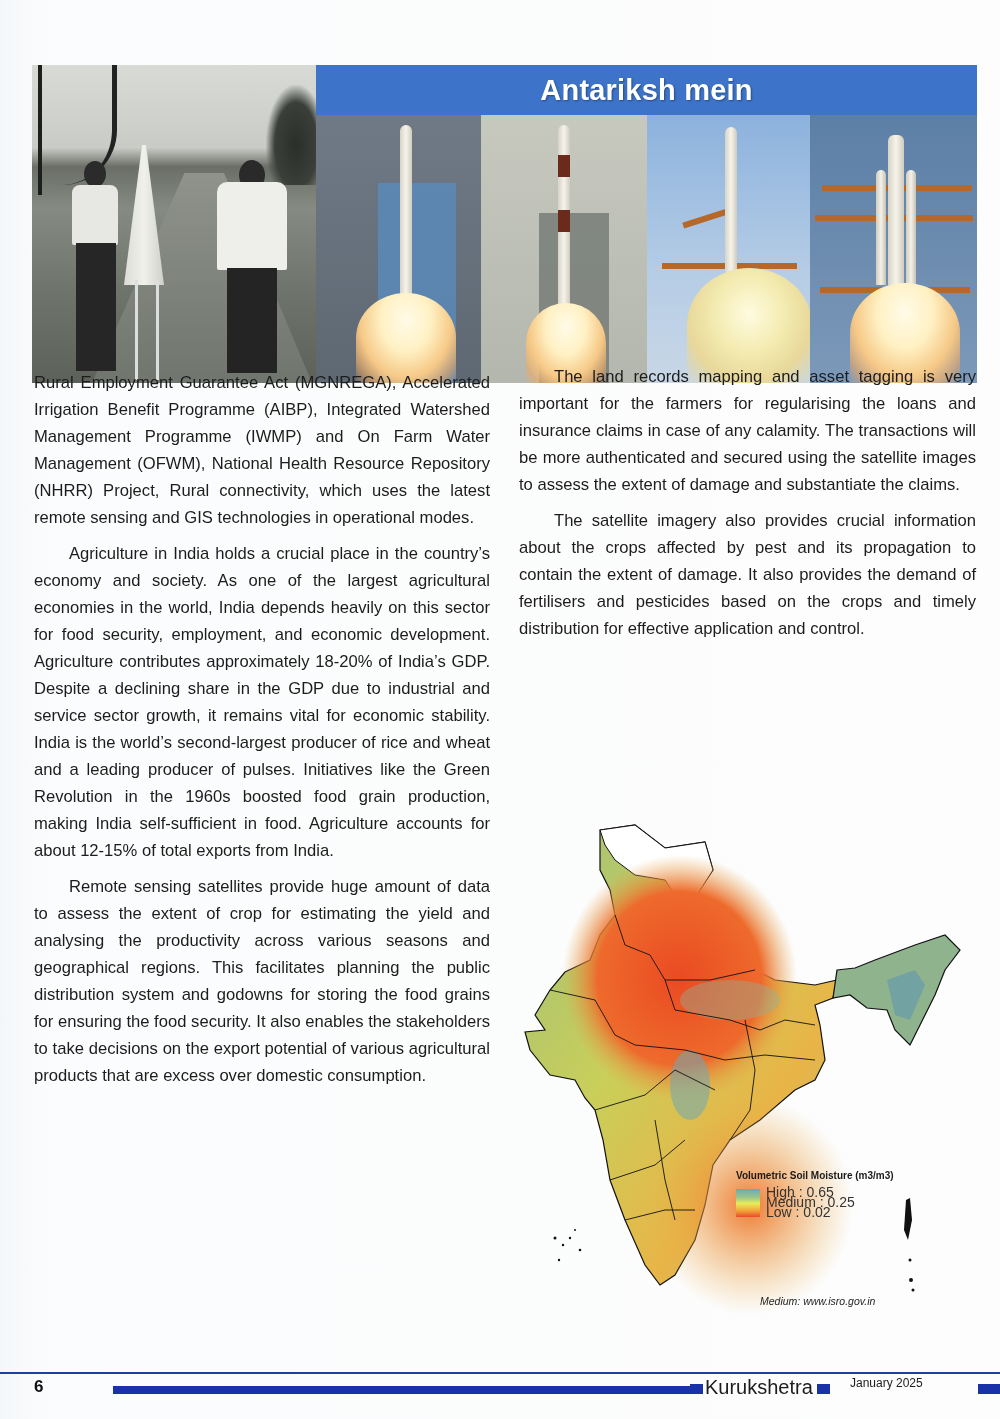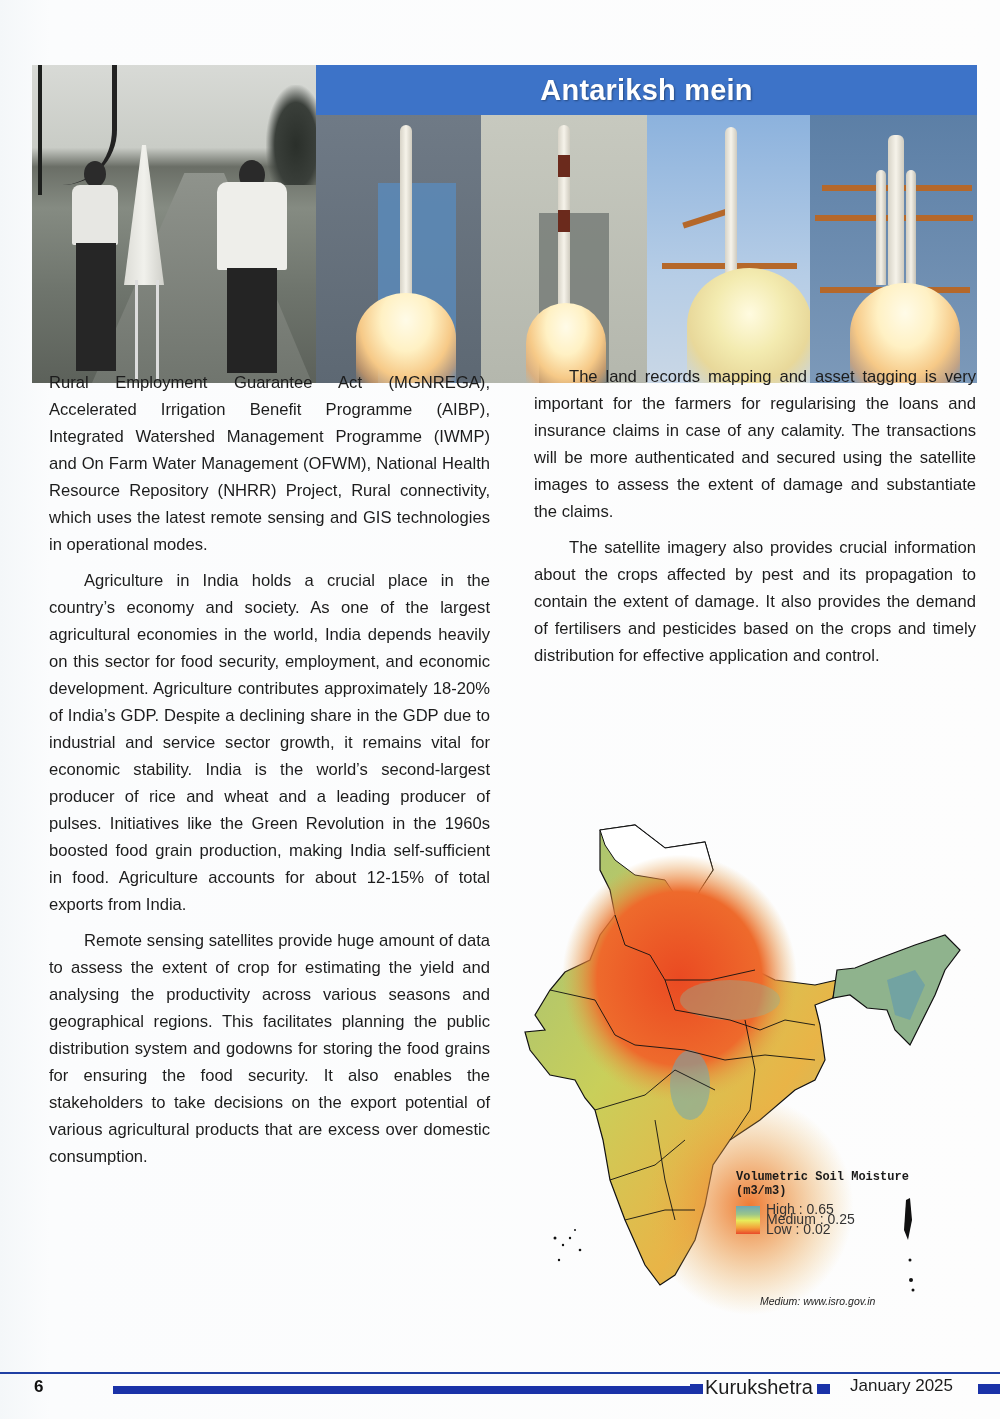--- a/index.html
+++ b/index.html
@@ -33,41 +33,41 @@
   .tower{position:absolute;bottom:0;background:#5b8ab8;opacity:.85;}
   .rp2 .tower{background:#777c78;}
   .rocket{position:absolute;width:12px;background:linear-gradient(90deg,#d7d3c7,#f6f3ea,#cfcbbf);border-radius:6px 6px 0 0;}
   .rp2 .rocket .band{position:absolute;left:0;width:100%;height:22px;background:#6b2a1c;}
   .booster{position:absolute;width:10px;background:linear-gradient(90deg,#d0ccc0,#f4f1e8,#c6c2b6);border-radius:5px 5px 0 0;}
   .flame{position:absolute;bottom:0;border-radius:50% 50% 0 0;background:radial-gradient(ellipse at 50% 30%,#fffbe8 0%,#fff1c4 35%,#f6c987 65%,rgba(240,170,100,0.6) 85%,transparent 100%);}
   .smoke{position:absolute;bottom:0;border-radius:50% 50% 0 0;background:radial-gradient(ellipse at 50% 40%,#fffbe0 0%,#f3ebb0 40%,#e8d89a 70%,transparent 100%);}
   .arm{position:absolute;height:6px;background:#b5682a;}
   
   .col{position:absolute;font-family:"Liberation Sans","DejaVu Sans",sans-serif;font-size:16.6px;line-height:27px;color:#1c1c1c;text-align:justify;text-align-last:left;}
-  .col p{margin:0 0 9px 16px;}
+  .col p{margin:0 0 9px 1px;}
   .col p.indent{text-indent:35px;}
   .col-left{left:33px;top:369px;width:457px;}
   .col-right{left:518px;top:363px;width:458px;}
   .section-heading{color:#5b2d8e;font-weight:bold;font-size:16.6px;margin:7px 0 0 0;line-height:28px;}
   
   .map-wrap{position:absolute;left:515px;top:820px;width:470px;height:495px;}
   .map-svg{position:absolute;left:0;top:0;}
   .legend{position:absolute;left:221px;top:350px;width:200px;}
-  .legend-title{font-size:12px;font-weight:bold;color:#1a1a1a;font-family:Liberation Mono, monospace;}
+  .legend-title{font-size:10px;font-weight:bold;color:#1a1a1a;font-family:Liberation Sans, sans-serif;}
   .legend-body{position:relative;margin-top:8px;height:42px;}
   .legend-swatch{position:absolute;left:0;top:0;width:24px;height:28px;background:linear-gradient(180deg,#6fa7b5 0%,#9bc68a 30%,#e8ec5a 52%,#f4a23a 78%,#e9492a 100%);}
   .legend-labels{position:absolute;left:30px;top:-2px;font-size:14px;line-height:10px;color:#333;font-family:Liberation Sans, sans-serif;}
   .source{position:absolute;left:760px;top:1295px;font-size:10.5px;font-style:italic;color:#222;font-family:"Liberation Sans",sans-serif;}
   
   .footer-line{position:absolute;left:0;top:1372px;width:1000px;height:2px;background:#1f3fa3;}
   .page-number{position:absolute;left:34px;top:1377px;font-size:17px;font-weight:bold;color:#111;}
   .footer-bar{position:absolute;left:113px;top:1386px;width:582px;height:8px;background:#1a32a8;}
   .footer-mag{position:absolute;left:705px;top:1376px;font-size:20px;color:#1c1c1c;}
   .footer-sq{position:absolute;width:13px;height:10px;background:#1a32a8;}
-  .footer-date{position:absolute;left:850px;top:1376px;font-size:17px;color:#1c1c1c;}
+  .footer-date{position:absolute;left:850px;top:1376px;font-size:12px;color:#1c1c1c;}
 </style>
 </head>
 <body>
 
 <div class="page">
 
   <div class="banner">
     <div class="photo-bw">
       <div class="road"></div>
       <div class="pole"></div>

